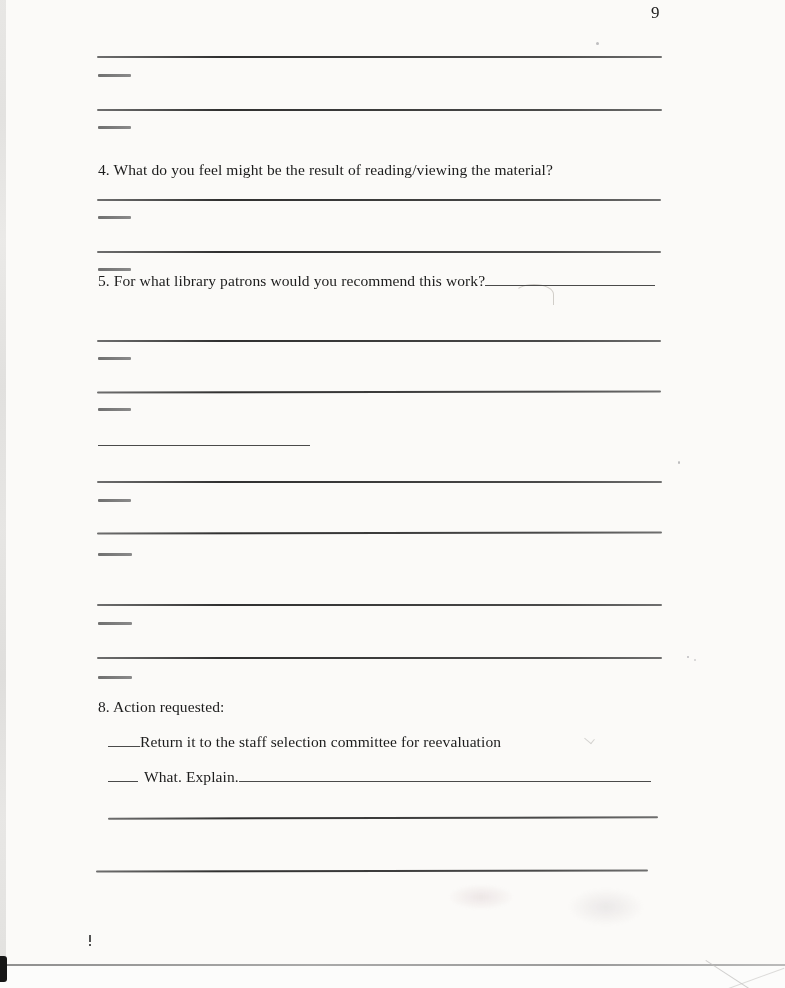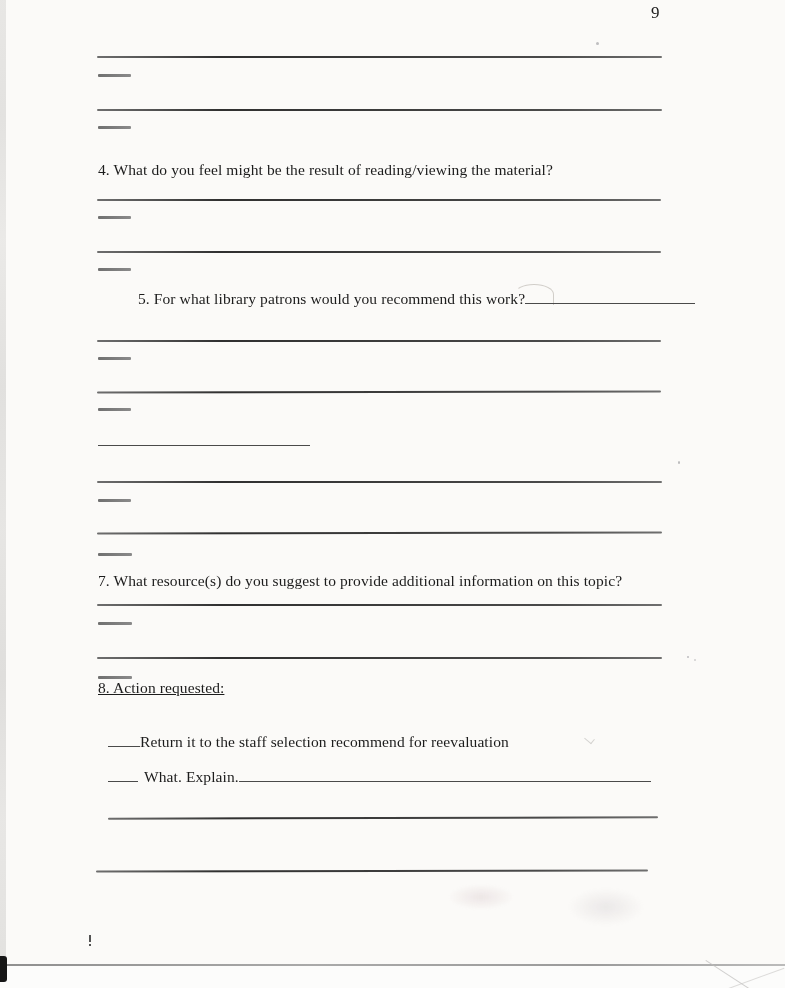--- a/index.html
+++ b/index.html
@@ -119,49 +119,46 @@
   <div class="ln stub" style="left:98px;top:126px;width:33px;"></div>
 
   <div class="qrow" style="top:160px;">
     <span>4. What do you feel might be the result of reading/viewing the material?</span>
   </div>
   <div class="ln full" style="left:97px;top:199px;width:564px;"></div>
   <div class="ln stub" style="left:98px;top:216px;width:33px;"></div>
   <div class="ln full" style="left:97px;top:251px;width:564px;"></div>
   <div class="ln stub" style="left:98px;top:268px;width:33px;"></div>
 
-  <div class="qrow" style="top:289px;margin-left:40px;">
+  <div class="qrow" style="top:271px;">
     <span>5. For what library patrons would you recommend this work?</span><span class="inline-blank" style="width:170px;"></span>
   </div>
   <div class="ln full" style="left:97px;top:340px;width:564px;"></div>
   <div class="ln stub" style="left:98px;top:357px;width:33px;"></div>
   <div class="ln full" style="left:97px;top:391px;width:564px;transform:rotate(-0.12deg);"></div>
   <div class="ln stub" style="left:98px;top:408px;width:33px;"></div>
 
   <div class="qrow" style="top:431px;">
     <span class="inline-blank" style="width:212px;"></span>
   </div>
   <div class="ln full" style="left:97px;top:481px;width:565px;"></div>
   <div class="ln stub" style="left:98px;top:499px;width:33px;"></div>
   <div class="ln full" style="left:97px;top:532px;width:565px;transform:rotate(-0.1deg);"></div>
   <div class="ln stub" style="left:98px;top:553px;width:34px;"></div>
 
-  <div class="qrow" style="top:571px;">
-    <span>7. What resource(s) do you suggest to provide additional information on this topic?</span>
-  </div>
   <div class="ln full" style="left:97px;top:604px;width:565px;"></div>
   <div class="ln stub" style="left:98px;top:622px;width:34px;"></div>
   <div class="ln full" style="left:97px;top:657px;width:565px;"></div>
   <div class="ln stub" style="left:98px;top:676px;width:34px;"></div>
 
-  <div class="qrow" style="top:678px;text-decoration:underline;">
+  <div class="qrow" style="top:697px;">
     <span>8. Action requested:</span>
   </div>
   <div class="opt-row" style="left:108px;top:732px;">
-    <span class="inline-blank" style="width:32px;"></span><span>Return it to the staff selection recommend for reevaluation</span>
+    <span class="inline-blank" style="width:32px;"></span><span>Return it to the staff selection committee for reevaluation</span>
   </div>
   <div class="opt-row" style="left:108px;top:767px;">
     <span class="inline-blank" style="width:30px;margin-right:6px;"></span><span>What. Explain.</span><span class="inline-blank" style="width:412px;"></span>
   </div>
 
   <div class="ln full" style="left:108px;top:817px;width:550px;transform:rotate(-0.15deg);"></div>
   <div class="ln full" style="left:96px;top:870px;width:552px;transform:rotate(-0.12deg);"></div>
 
   <div class="smudge-a"></div>
   <div class="smudge-b"></div>

